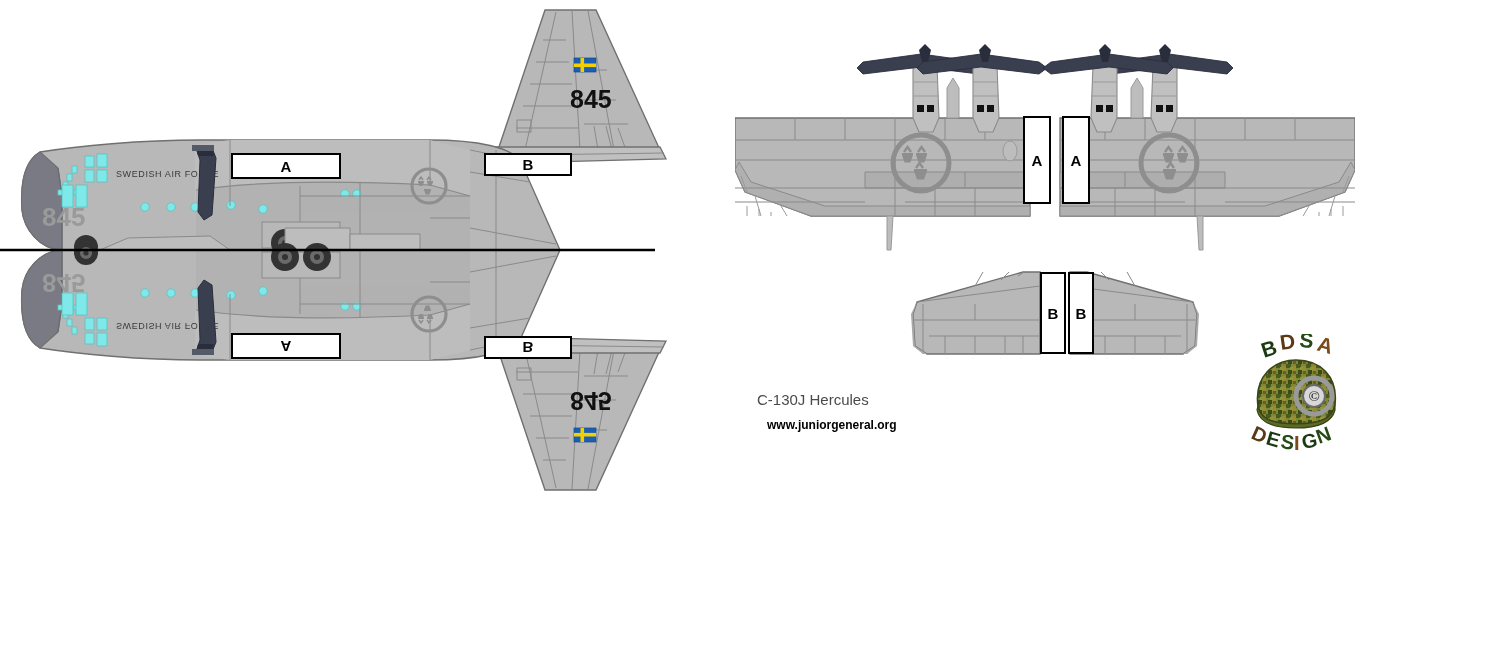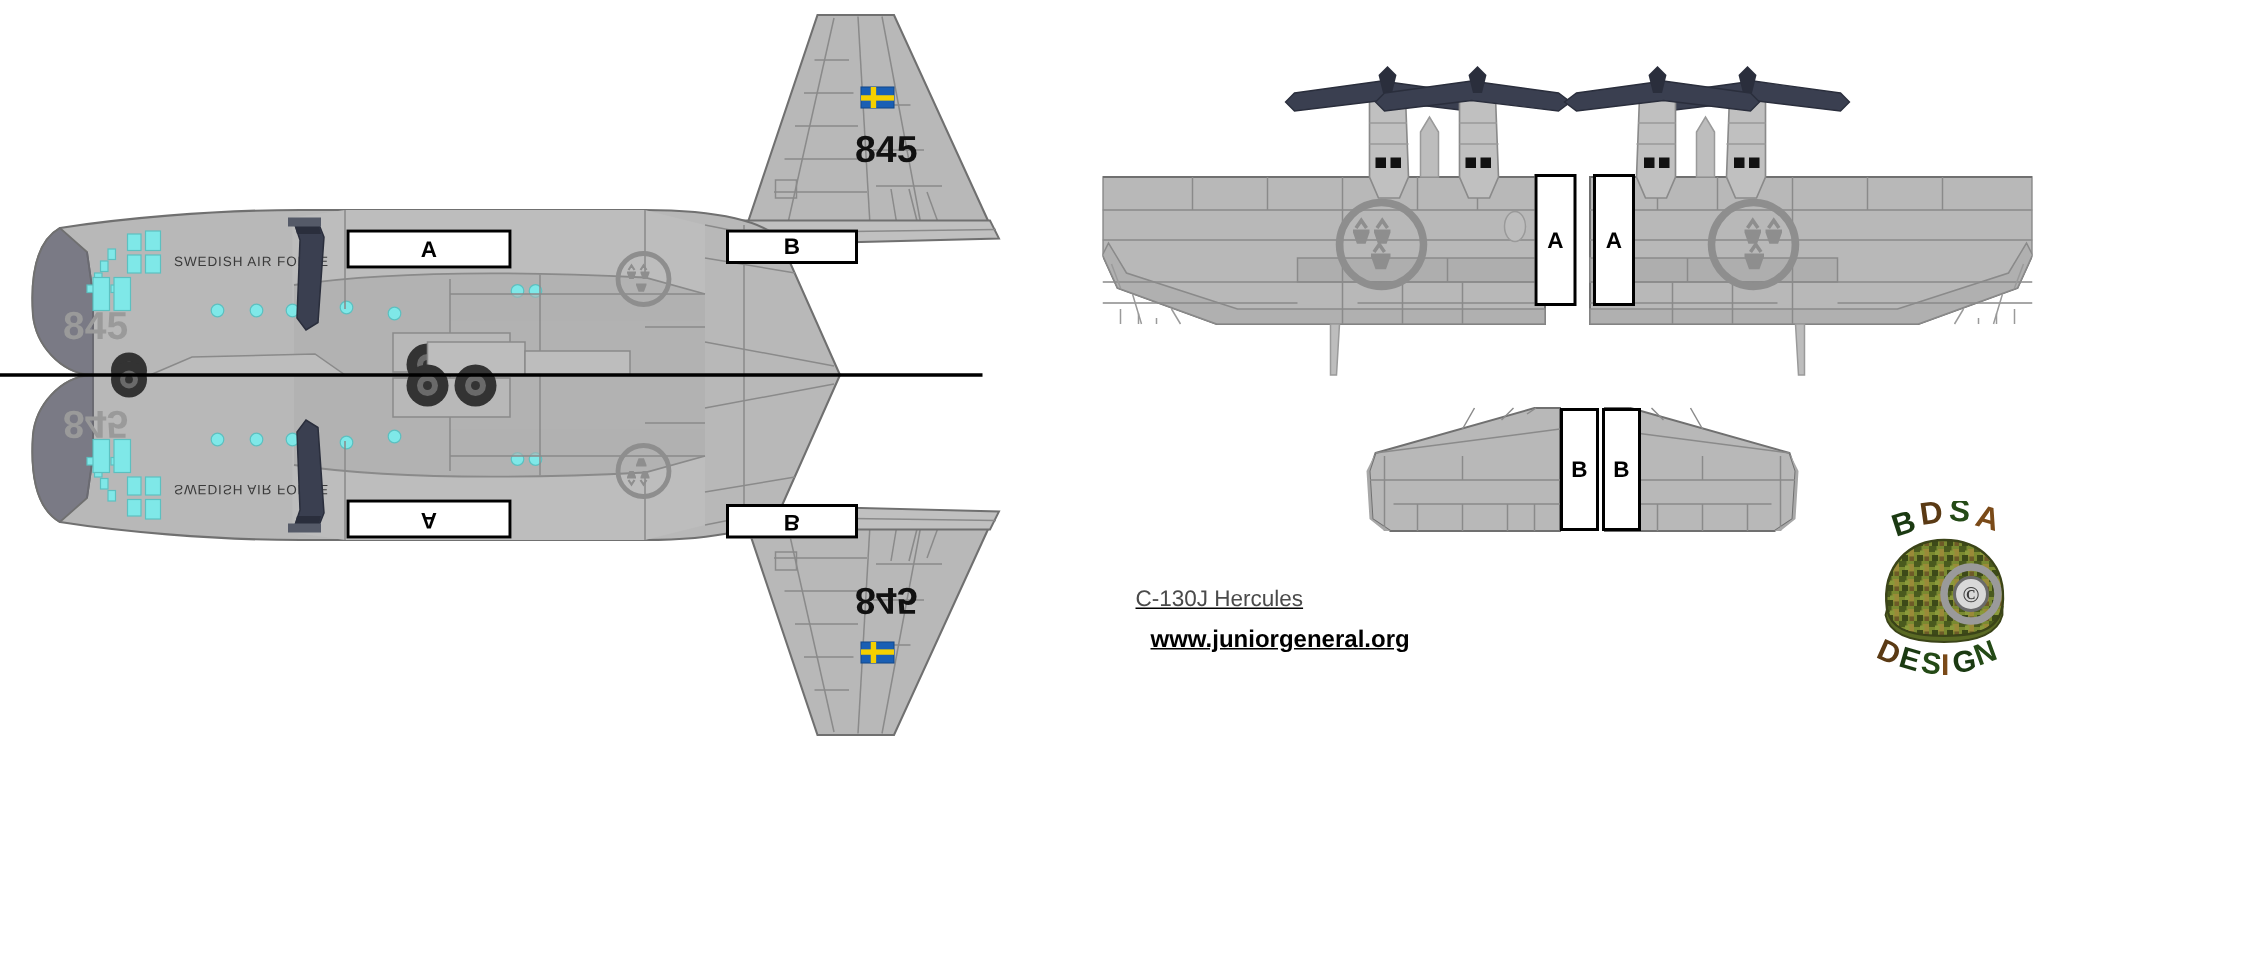--- a/index.html
+++ b/index.html
@@ -20,33 +20,32 @@
   }
   .layer { position: absolute; top: 0; left: 0; }
   svg { display: block; }
 
   
   #caption {
     position: absolute;
     left: 757px;
     top: 390px;
     width: 420px;
-    text-decoration: underline;
   }
   #caption .cap-line {
     font-family: "Liberation Sans", sans-serif;
     font-size: 15px;
     color: #4a4a4a;
     line-height: 19px;
     white-space: nowrap;
   }
   #caption .cap-line.indent { padding-left: 13px; }
   #caption .cap-url {
     font-family: "Liberation Sans", sans-serif;
-    font-size: 16px;
+    font-size: 12px;
     font-weight: bold;
     color: #000000;
     padding-left: 10px;
     padding-top: 9px;
     white-space: nowrap;
   }
 
   
   #logo {
     position: absolute;

